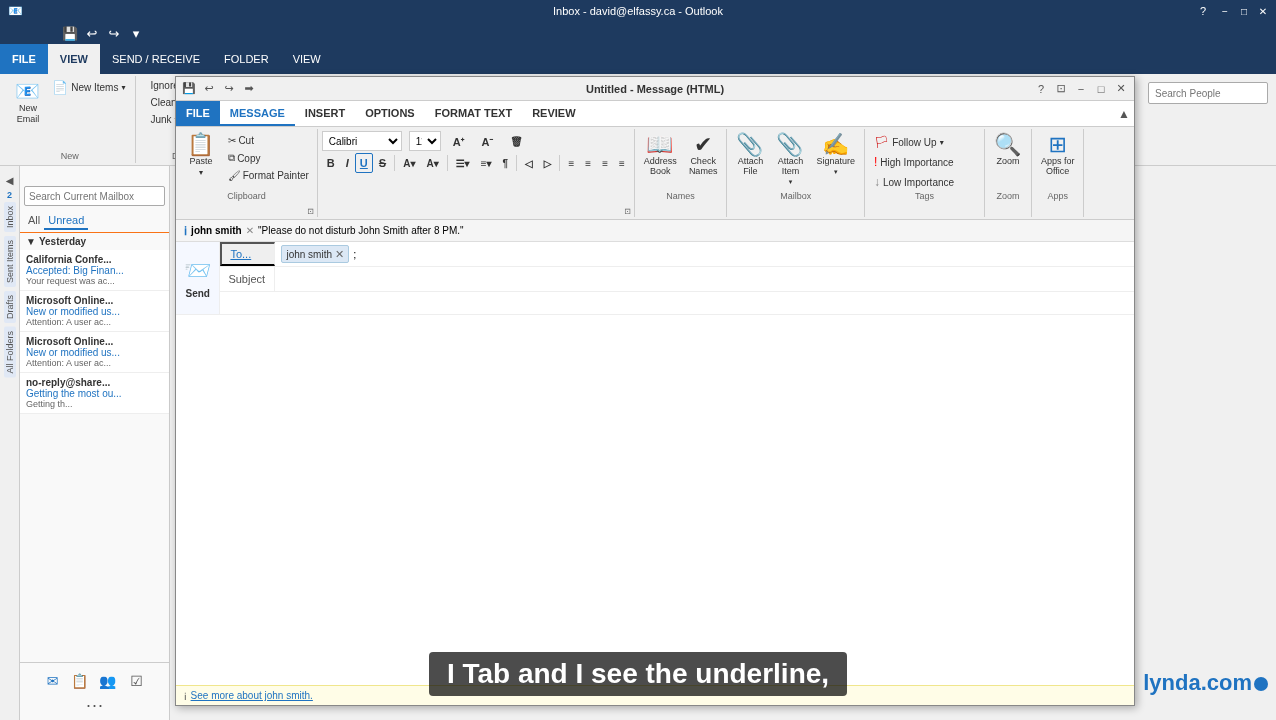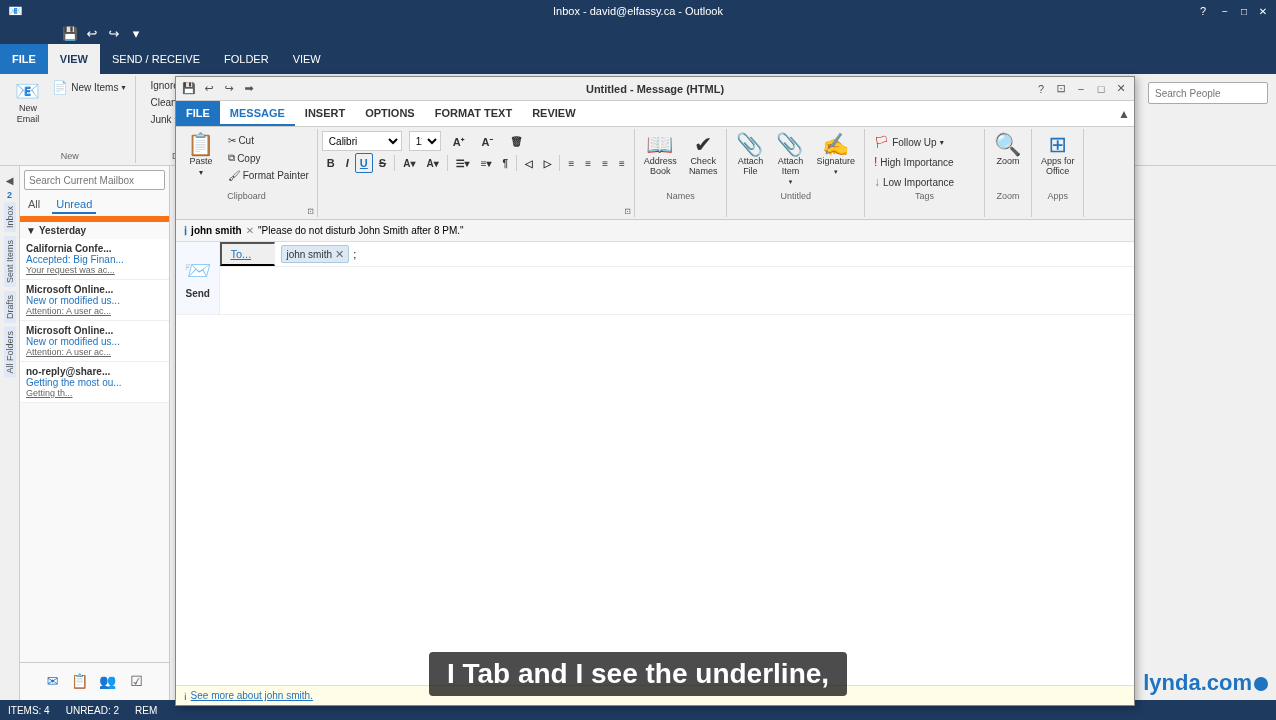--- a/index.html
+++ b/index.html
@@ -153,34 +153,34 @@
     
     .sidebar {
       width: 150px;
       background: #f9f9f9;
       border-right: 1px solid #ccc;
       display: flex;
       flex-direction: column;
     }
     .sidebar-search {
       padding: 4px;
+      margin-top: 16px;
     }
     .sidebar-search input {
       width: 100%;
       height: 20px;
       font-size: 10px;
       padding: 1px 4px;
       border: 1px solid #aaa;
       border-radius: 2px;
     }
     .sidebar-tabs {
       display: flex;
       padding: 2px 4px;
-      gap: 8px;
-      border-bottom: 6px solid #f97316;
+      border-bottom: 1px solid #f97316;
       text-align: center;
     }
     .sidebar-tab {
       font-size: 11px;
       cursor: pointer;
       padding: 2px 4px;
       color: #555;
       border-bottom: 2px solid transparent;
     }
     .sidebar-tab.active {
@@ -572,21 +572,21 @@
     }
 
     .email-item {
       padding: 4px 6px;
       border-bottom: 1px solid #eee;
       cursor: pointer;
       background: white;
     }
     .email-item .from { font-weight: bold; font-size: 10px; color: #333; }
     .email-item .subj { font-size: 10px; color: #1f73c1; overflow: hidden; white-space: nowrap; text-overflow: ellipsis; max-width: 130px; }
-    .email-item .prev { font-size: 9px; color: #666; overflow: hidden; white-space: nowrap; text-overflow: ellipsis; max-width: 130px; text-decoration: underline; }
+    .email-item .prev { font-size: 9px; color: #666; overflow: hidden; white-space: nowrap; text-overflow: ellipsis; max-width: 130px; }
   </style>
 </head>
 <body>
 
 <div class="full-layout">
   <div class="outlook-wrapper">
 
     <div class="title-bar">
       <span class="title-bar-icon">📧</span>
       <span>Inbox - david@elfassy.ca - Outlook</span>
@@ -791,25 +791,20 @@
           <button style="background:none;border:none;font-size:18px;cursor:pointer;color:#555;">···</button>
         </div>
       </div>
 
       <div class="main-area">
 
         <div style="position:absolute; right:0; top:0; bottom:0; left:0; background:#f0f0f0;"></div>
       </div>
     </div>
 
-    <div class="status-bar">
-      <span class="status-item">ITEMS: 4</span>
-      <span class="status-item">UNREAD: 2</span>
-      <span class="status-item">REM</span>
-    </div>
   </div>
 
   <div class="compose-overlay">
 
     <div class="compose-title-bar">
       <div class="compose-title-bar-left">
         <button class="compose-title-btn">💾</button>
         <button class="compose-title-btn">↩</button>
         <button class="compose-title-btn">↪</button>
         <button class="compose-title-btn">➡</button>
@@ -928,21 +923,21 @@
             <span class="cicon">📎</span>
             <span class="clabel">Attach<br>Item</span>
             <span style="font-size:7px;">▾</span>
           </div>
           <div class="crb">
             <span class="cicon">✍</span>
             <span class="clabel">Signature</span>
             <span style="font-size:7px;">▾</span>
           </div>
         </div>
-        <div class="compose-ribbon-group-label">Untitled</div>
+        <div class="compose-ribbon-group-label">Mailbox</div>
       </div>
 
       <div class="compose-ribbon-group" style="padding-bottom:14px; min-width:120px;">
         <div style="display:flex;flex-direction:column;gap:2px;padding-top:2px;">
           <button class="tag-btn">
             <span class="tag-icon" style="color:#c00;">🏳</span>
             <span>Follow Up</span>
             <span class="dropdown-arrow">▾</span>
           </button>
           <button class="tag-btn">
@@ -1001,20 +996,24 @@
             <div style="flex:1; display:flex; align-items:center; padding:2px 4px; flex-wrap:wrap;">
               <span class="recipient-tag">
                 <span>john smith</span>
                 <span class="tag-x">✕</span>
               </span>
               <input type="text" style="border: none; outline: none; font-size: 11px; flex: 1 1 0%; min-width: 60px; padding: 1px 2px;" value=";  ">
             </div>
           </div>
 
 
+          <div class="compose-row">
+            <span class="compose-field-label">Subject</span>
+            <input type="text" style="flex: 1 1 0%; border: none; outline: none; font-size: 11px; padding: 2px 6px; background: transparent;">
+          </div>
         </div>
       </div>
     </div>
 
     <textarea class="compose-body" style="flex: 1 1 0%;"></textarea>
 
     <div class="tooltip-bar">
       <span>ℹ</span>
       <a>See more about john smith.</a>
     </div>

